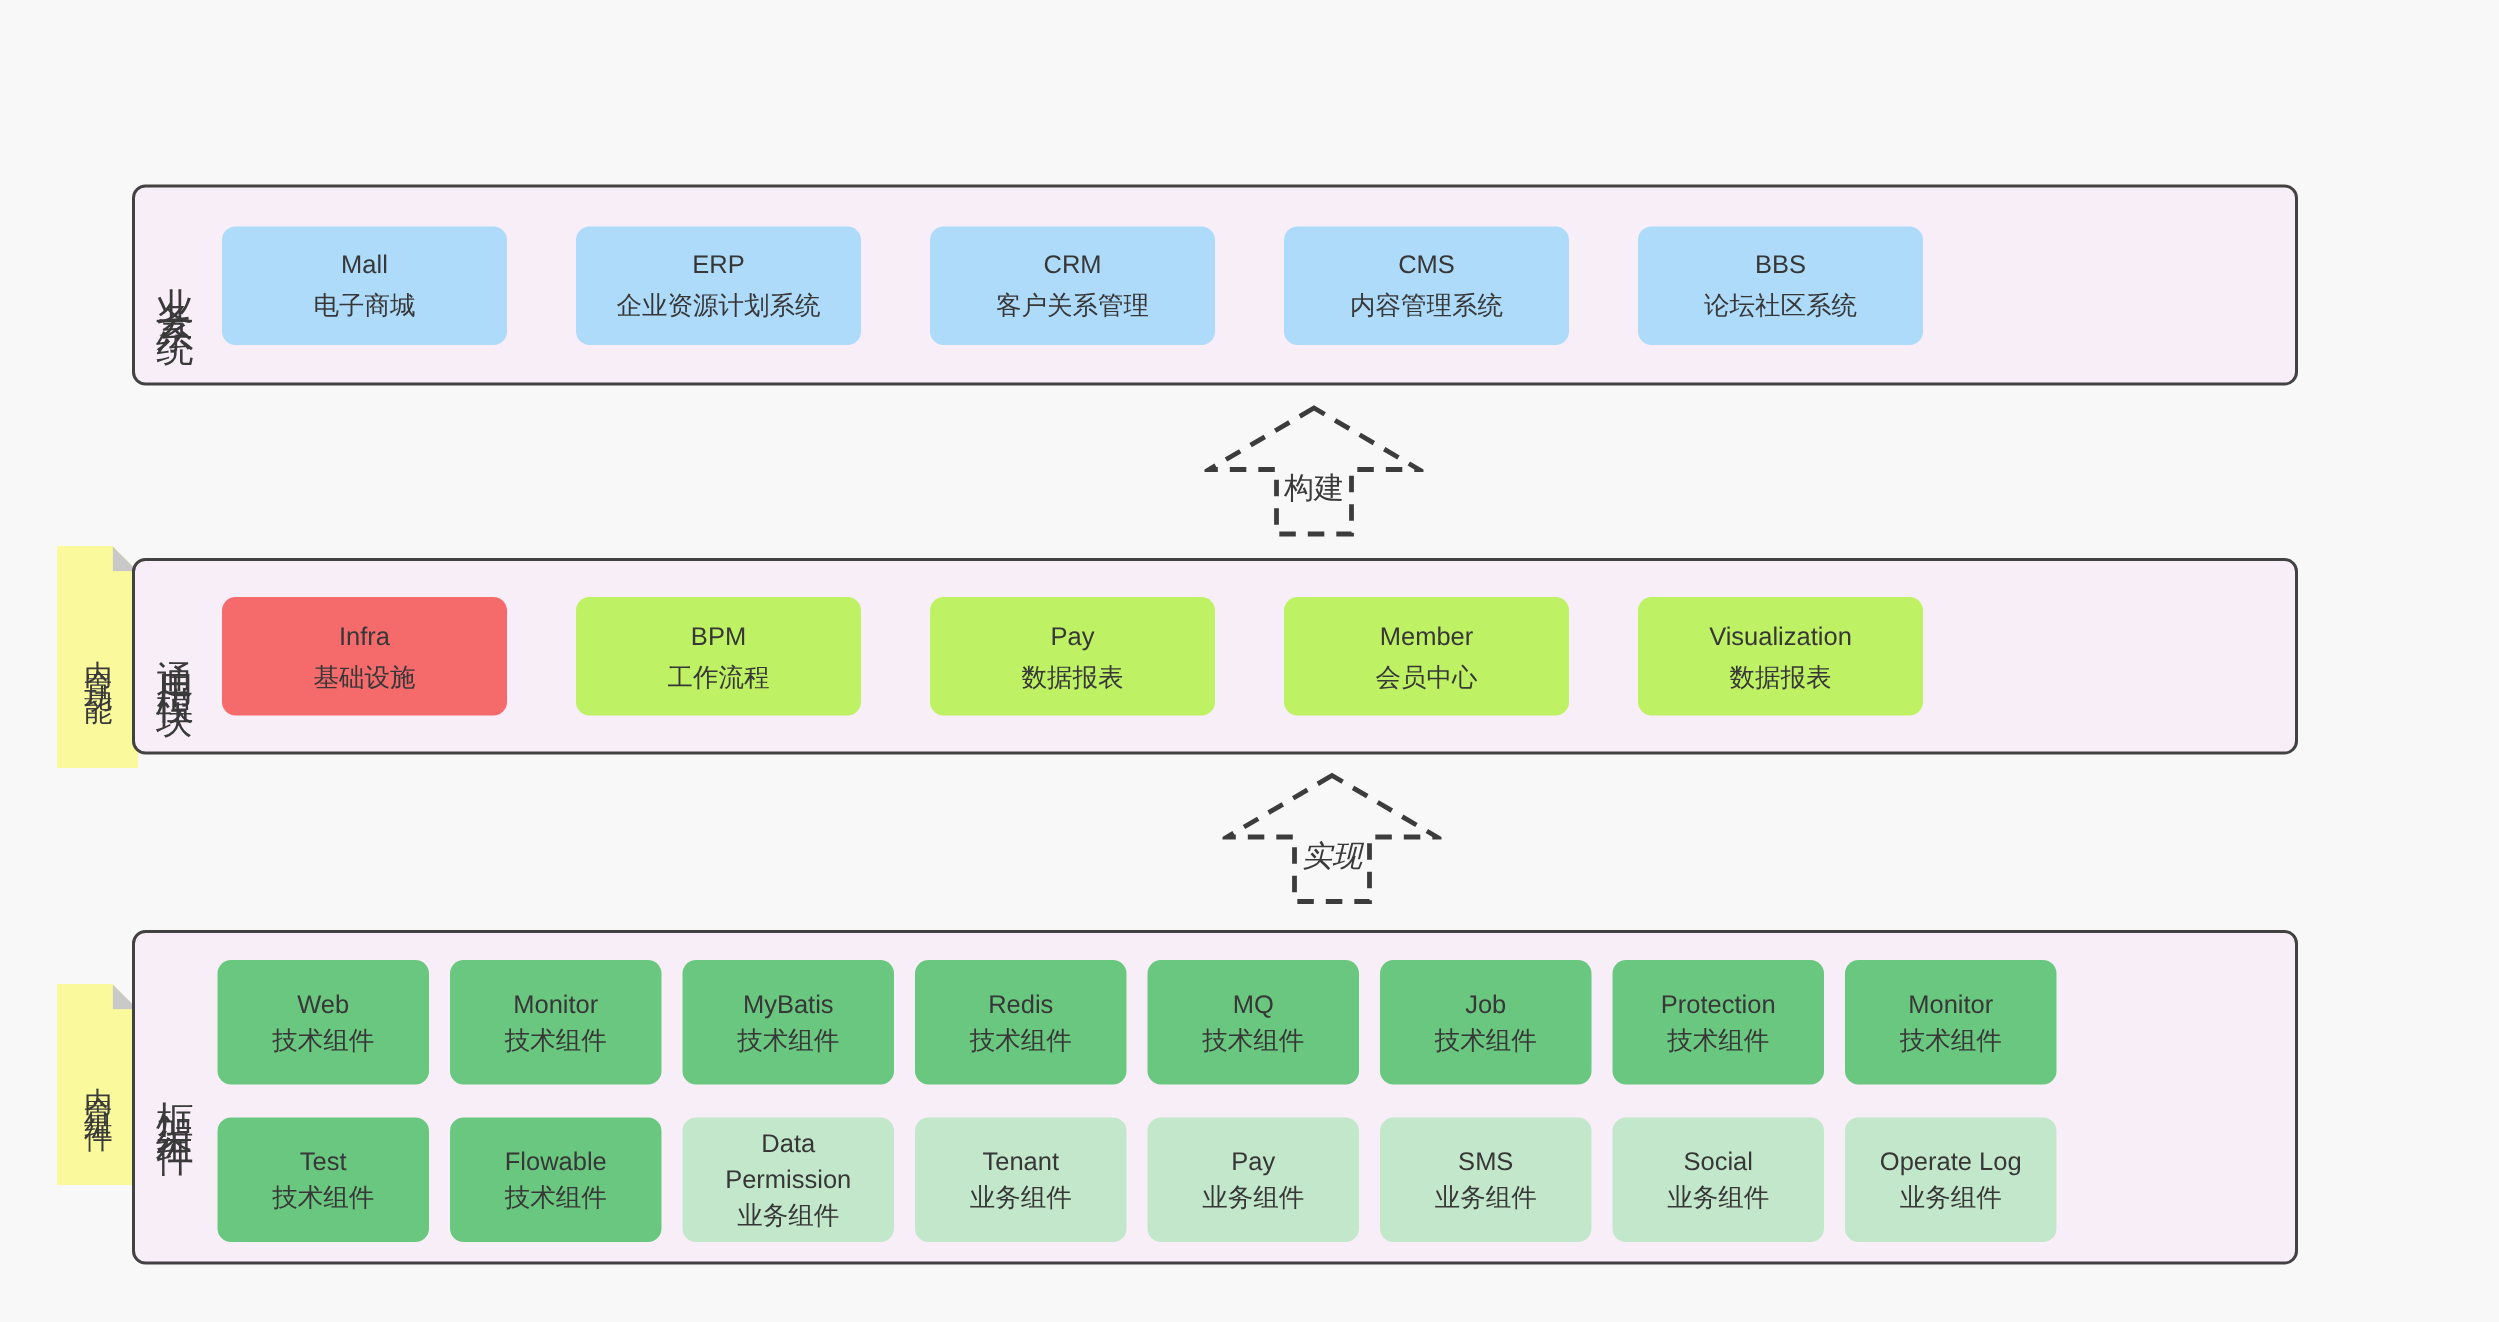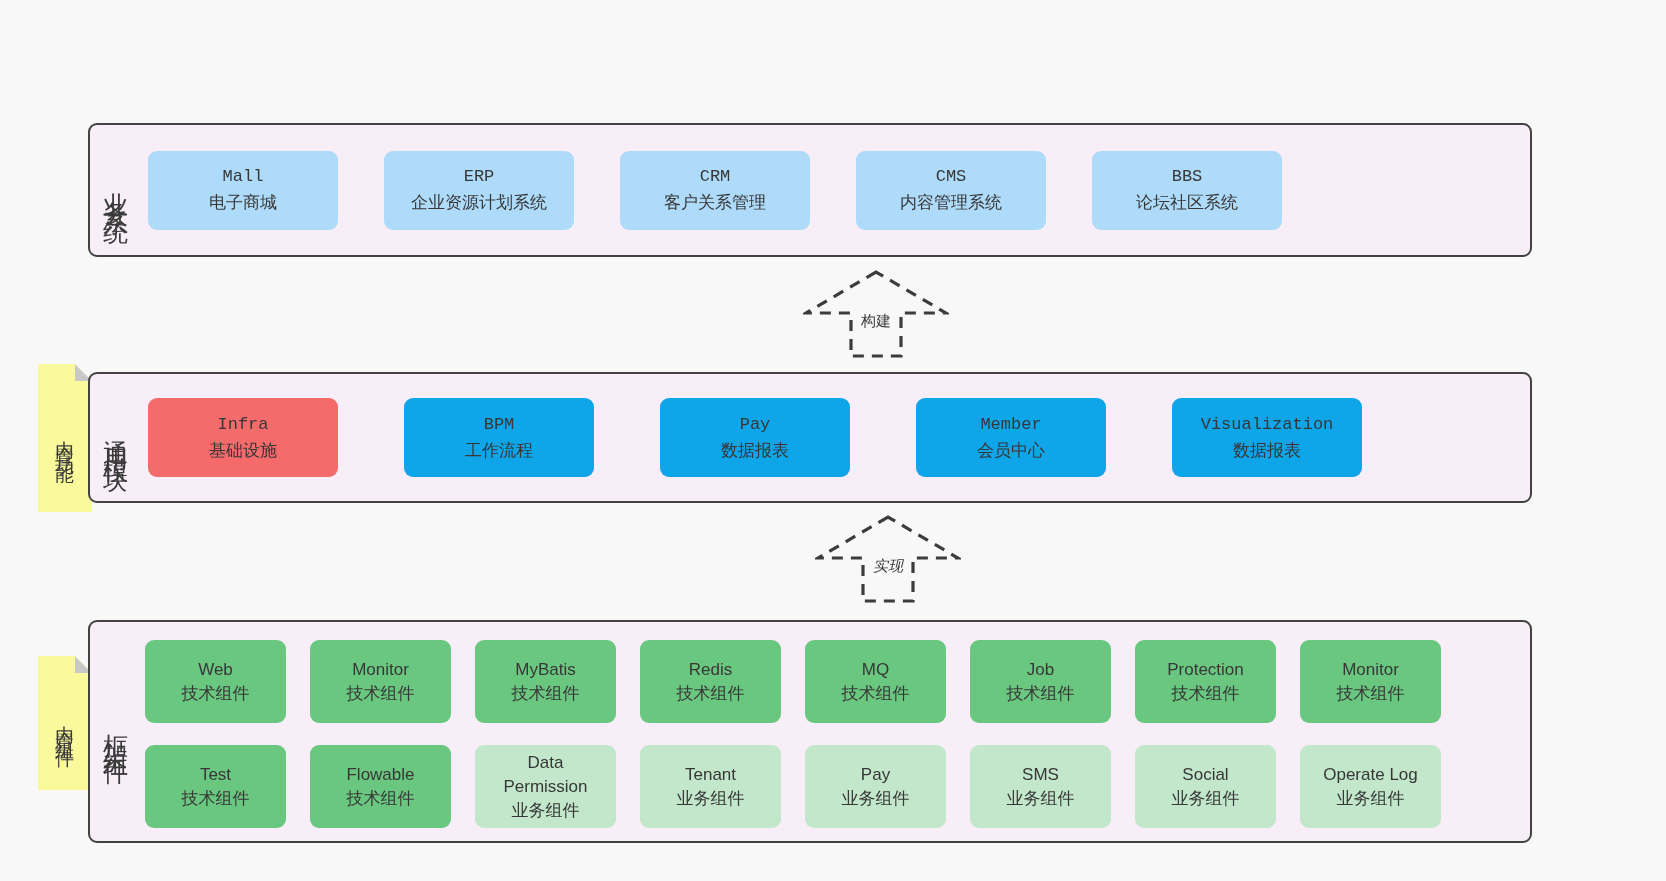--- a/index.html
+++ b/index.html
@@ -35,41 +35,41 @@
     font-size: 25px;
     letter-spacing: 9px;
     color: #3a3a3a;
     white-space: nowrap;
     line-height: 1;
   }
 
   .boxes {
     position: absolute;
     left: 58px; top: 0; height: 100%;
-    display: flex; align-items: center; gap: 46px; font-family: Liberation Mono, monospace;
-  }
-  .band3 .row { position: absolute; left: 55px; display: flex; gap: 24px; }
+    display: flex; align-items: center; gap: 46px;
+  }
+  .band3 .row { position: absolute; left: 55px; display: flex; gap: 14px; }
   .band3 .row1 { top: 18px; }
   .band3 .row2 { top: 123px; }
 
   
   .box {
     border-radius: 9px;
     display: flex; flex-direction: column;
     align-items: center; justify-content: center;
     text-align: center;
     font-size: 17px;
     line-height: 27px;
   }
   .band1 .box, .band2 .box { width: 190px; height: 79px; }
   .band3 .box { width: 141px; height: 83px; line-height: 24px; padding: 0 14px; box-sizing: border-box; }
 
   .box.blue       { background: #aedbfa; }
   .box.red        { background: #f56b6c; }
-  .box.pink       { background: #0ea5e9; margin-left: 20px; }
+  .box.pink       { background: #bef264; }
   .box.green      { background: #6ac77f; }
   .box.lightgreen { background: #c2e7ca; }
 
   
   .note {
     position: absolute;
     left: 38px; width: 54px;
     background: #fafa9d;
     z-index: 1;
     clip-path: polygon(0 0, calc(100% - 17px) 0, 100% 17px, 100% 100%, 0 100%);
@@ -103,21 +103,21 @@
   }
   .arrow1 { left: 803px; top: 270px; }
   .arrow2 { left: 815px; top: 515px; font-style: italic; }
   .arrow svg { display: block; width: 146px; height: 88px; }
   .arrow-label {
     position: absolute;
     left: 50%; top: 41px;
     transform: translateX(-50%);
     background: #f8f8f8;
     padding: 1px 3px;
-    font-size: 15px;
+    font-size: 20px;
     color: #3a3a3a;
     white-space: nowrap;
   }
 </style>
 </head>
 <body>
 
 <div class="band band1">
   <span class="band-label">业务系统</span>
   <div class="boxes">

